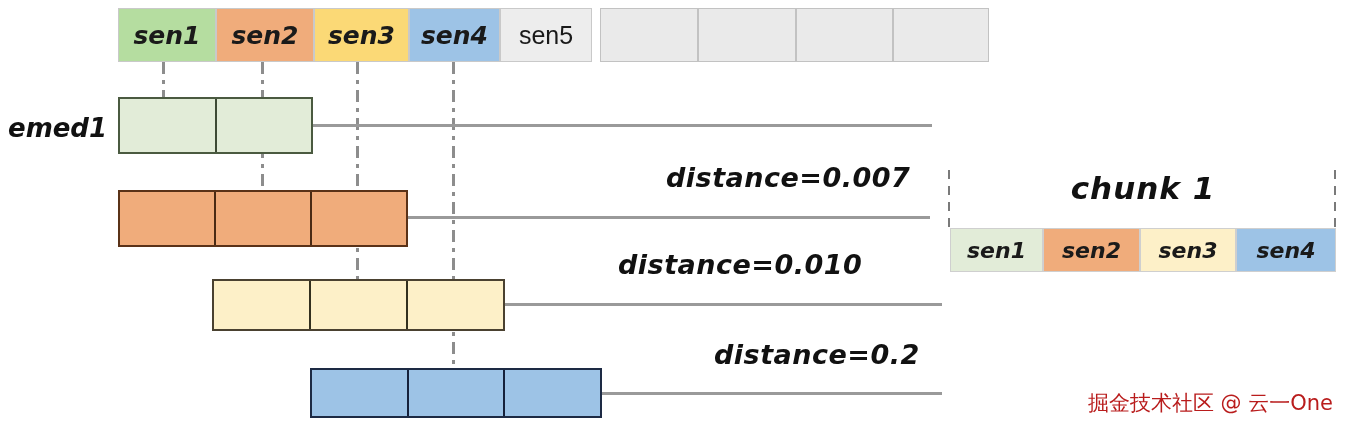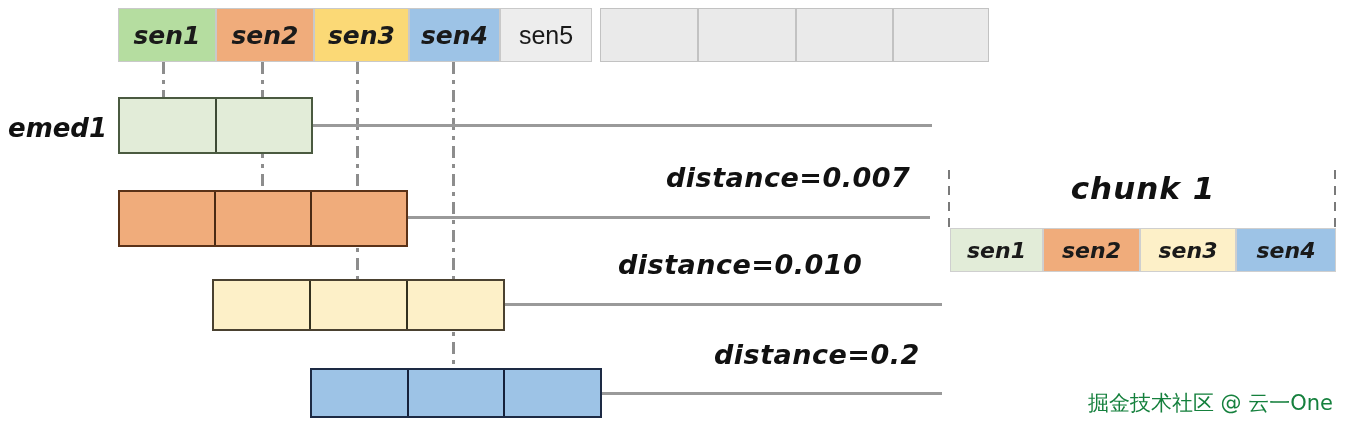--- a/index.html
+++ b/index.html
@@ -59,21 +59,21 @@
   .chunkrow{position:absolute;left:2px;top:58px;height:44px;display:flex;}
   .chunkcell{
     box-sizing:border-box;border:1px solid #cfcfcf;
     display:flex;align-items:center;justify-content:center;
     font-size:22px;font-style:italic;font-weight:700;color:#1a1a1a;
   }
 
   
   .watermark{
     position:absolute;right:12px;bottom:12px;
-    font-size:21px;color:#15803d;white-space:nowrap;
+    font-size:21px;color:#b91c1c;white-space:nowrap;
     font-family:"DejaVu Sans",sans-serif;
   }
 </style>
 </head>
 <body>
 
 <div class="stage">
 
   <div class="topbar">
     <div class="topcell" style="left:0px;width:98px;background:#b5dda0;">

